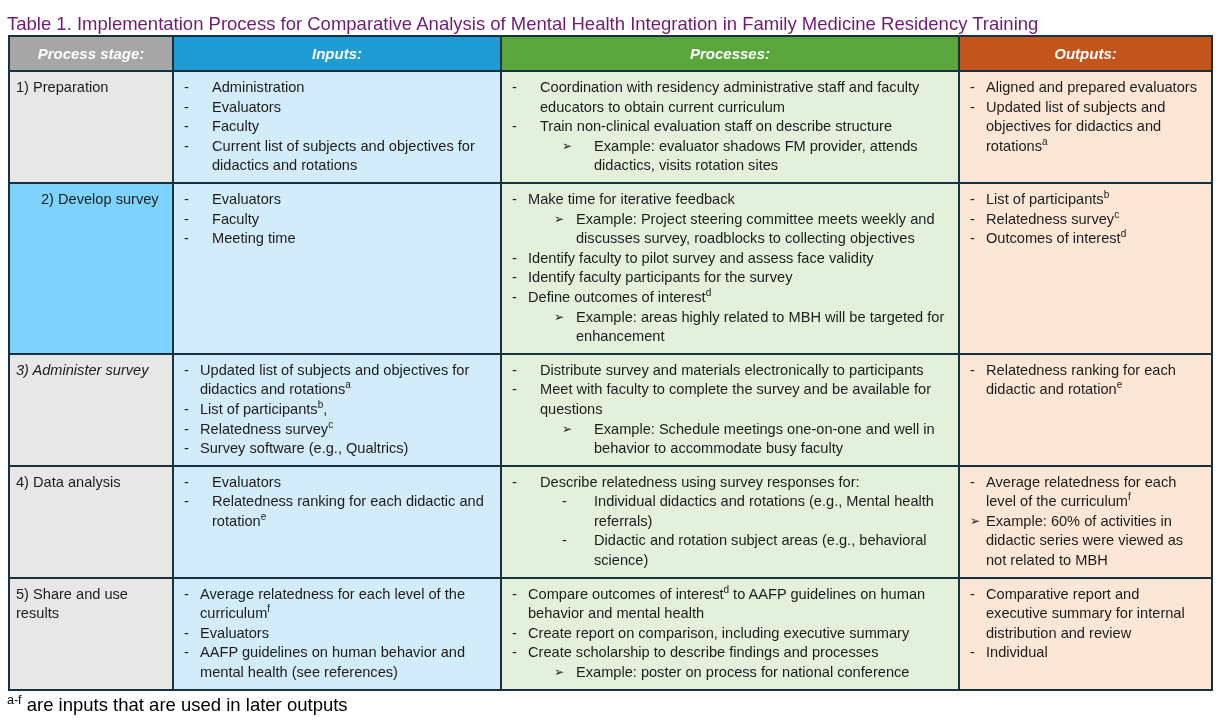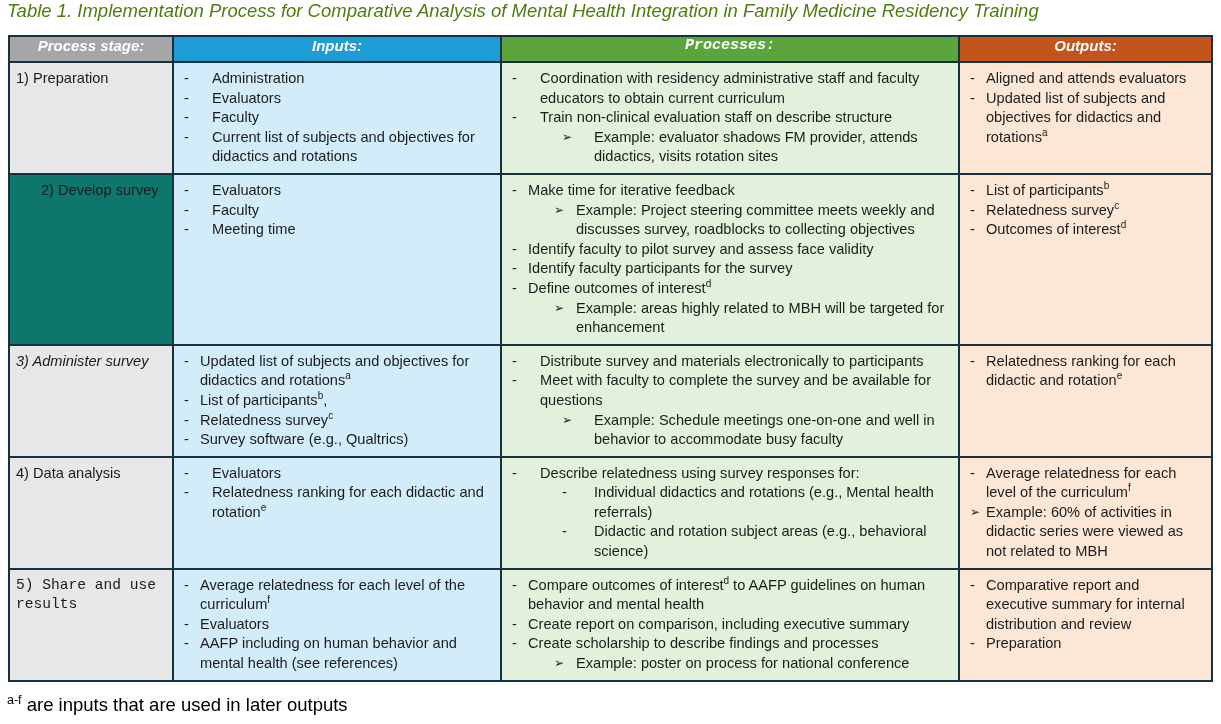--- a/index.html
+++ b/index.html
@@ -3,33 +3,33 @@
 <meta charset="utf-8">
 <style>
   :root { --border:#16323e; }
   * { box-sizing:border-box; }
   html,body { margin:0; padding:0; }
   body {
     width:1221px; height:724px; background:#ffffff; position:relative;
     font-family:"Liberation Sans","DejaVu Sans",sans-serif; color:#1c1c1c;
   }
   .title {
-    position:absolute; left:7px; top:0; width:1208px;
-    font-size:18.5px; color:#4d7c0f; white-space:nowrap;font-style:italic;
+    position:absolute; left:7px; top:13px; width:1208px;
+    font-size:18.5px; color:#701a75; white-space:nowrap;
   }
   table.proc {
     position:absolute; left:8px; top:35px;
     border-collapse:collapse; table-layout:fixed;
   }
   table.proc th, table.proc td {
     border:2px solid var(--border); vertical-align:top; overflow:hidden;
   }
   table.proc th {
     height:26px; font-size:15px; font-style:italic; font-weight:bold;
-    color:#fff; text-align:center; padding:0 4px;
+    color:#fff; text-align:center; padding:8px 4px;
   }
   table.proc td {
     font-size:14.6px; line-height:19.6px; padding:6px 6px 6px 6px;
   }
   td.stage-cell { padding:6px 6px 6px 8px; }
   .it { position:relative; }
   .it .mk { position:absolute; }
   .it .mk.arrow { font-size:12px; }
   
   .w0 { padding-left:32px; } .w0 > .mk { left:4px; }
@@ -51,45 +51,45 @@
   <colgroup>
     <col style="width:164px">
       <col style="width:328px">
       <col style="width:458px">
       <col style="width:253px">
   </colgroup>
   <thead>
     <tr id="header-row">
         <th style="background: rgb(166, 166, 166);">Process stage:</th>
         <th style="background: rgb(31, 156, 212); margin-top: 20px;">Inputs:</th>
-        <th style="background: rgb(90, 166, 60); font-family: Liberation Mono, monospace;">Processes:</th>
+        <th style="background: rgb(90, 166, 60);">Processes:</th>
         <th style="background: rgb(194, 84, 28);">Outputs:</th>
       </tr>
   </thead>
   <tbody id="table-body">
       <tr style="height: 108px; padding-left: 39px;">
         <td class="stage-cell" style="background: rgb(232, 231, 231);">1) Preparation</td>
         <td style="background: rgb(210, 236, 249);">
           <div class="it w0"><span class="mk">-</span><span>Administration</span></div>
           <div class="it w0"><span class="mk">-</span><span>Evaluators</span></div>
           <div class="it w0"><span class="mk">-</span><span>Faculty</span></div>
           <div class="it w0"><span class="mk">-</span><span>Current list of subjects and objectives for didactics and rotations</span></div>
         </td>
         <td style="background: rgb(227, 241, 220);">
           <div class="it w0"><span class="mk">-</span><span>Coordination with residency administrative staff and faculty educators to obtain current curriculum</span></div>
           <div class="it w0"><span class="mk">-</span><span>Train non-clinical evaluation staff on describe structure</span></div>
           <div class="it w1"><span class="mk arrow">➢</span><span>Example: evaluator shadows FM provider, attends didactics, visits rotation sites</span></div>
         </td>
         <td style="background: rgb(252, 230, 214);">
-          <div class="it n0"><span class="mk">-</span><span>Aligned and attends evaluators</span></div>
+          <div class="it n0"><span class="mk">-</span><span>Aligned and prepared evaluators</span></div>
           <div class="it n0"><span class="mk">-</span><span>Updated list of subjects and objectives for didactics and rotations<sup>a</sup></span></div>
         </td>
       </tr>
       <tr style="height: 165px;">
-        <td class="stage-cell" style="background: #0f766e; padding-left: 31px;">2) Develop survey</td>
+        <td class="stage-cell" style="background: #7dd3fc; padding-left: 31px;">2) Develop survey</td>
         <td style="background: rgb(210, 236, 249);">
           <div class="it w0"><span class="mk">-</span><span>Evaluators</span></div>
           <div class="it w0"><span class="mk">-</span><span>Faculty</span></div>
           <div class="it w0"><span class="mk">-</span><span>Meeting time</span></div>
         </td>
         <td style="background: rgb(227, 241, 220);">
           <div class="it n0"><span class="mk">-</span><span>Make time for iterative feedback</span></div>
           <div class="it n1"><span class="mk arrow">➢</span><span>Example: Project steering committee meets weekly and discusses survey, roadblocks to collecting objectives</span></div>
           <div class="it n0"><span class="mk">-</span><span>Identify faculty to pilot survey and assess face validity</span></div>
           <div class="it n0"><span class="mk">-</span><span>Identify faculty participants for the survey</span></div>
@@ -129,33 +129,33 @@
           <div class="it w0"><span class="mk">-</span><span>Describe relatedness using survey responses for:</span></div>
           <div class="it w1"><span class="mk">-</span><span>Individual didactics and rotations (e.g., Mental health referrals)</span></div>
           <div class="it w1"><span class="mk">-</span><span>Didactic and rotation subject areas (e.g., behavioral science)</span></div>
         </td>
         <td style="background: rgb(252, 230, 214);">
           <div class="it n0"><span class="mk">-</span><span>Average relatedness for each level of the curriculum<sup>f</sup></span></div>
           <div class="it n0"><span class="mk arrow">➢</span><span>Example: 60% of activities in didactic series were viewed as not related to MBH</span></div>
         </td>
       </tr>
       <tr style="height: 108px;">
-        <td class="stage-cell" style="background: rgb(232, 231, 231); font-family: Liberation Mono, monospace;">5) Share and use results</td>
+        <td class="stage-cell" style="background: rgb(232, 231, 231);">5) Share and use results</td>
         <td style="background: rgb(210, 236, 249);">
           <div class="it n0"><span class="mk">-</span><span>Average relatedness for each level of the curriculum<sup>f</sup></span></div>
           <div class="it n0"><span class="mk">-</span><span>Evaluators</span></div>
-          <div class="it n0"><span class="mk">-</span><span>AAFP including on human behavior and mental health (see references)</span></div>
+          <div class="it n0"><span class="mk">-</span><span>AAFP guidelines on human behavior and mental health (see references)</span></div>
         </td>
         <td style="background: rgb(227, 241, 220);">
           <div class="it n0"><span class="mk">-</span><span>Compare outcomes of interest<sup>d</sup> to AAFP guidelines on human behavior and mental health</span></div>
           <div class="it n0"><span class="mk">-</span><span>Create report on comparison, including executive summary</span></div>
           <div class="it n0"><span class="mk">-</span><span>Create scholarship to describe findings and processes</span></div>
           <div class="it n1"><span class="mk arrow">➢</span><span>Example: poster on process for national conference</span></div>
         </td>
         <td style="background: rgb(252, 230, 214);">
           <div class="it n0"><span class="mk">-</span><span>Comparative report and executive summary for internal distribution and review</span></div>
-          <div class="it n0"><span class="mk">-</span><span>Preparation</span></div>
+          <div class="it n0"><span class="mk">-</span><span>Individual</span></div>
         </td>
       </tr>
     </tbody>
 </table>
 
 <div class="footnote"><sup>a-f</sup><span> are inputs that are used in later outputs</span></div>
 
 </body></html>

